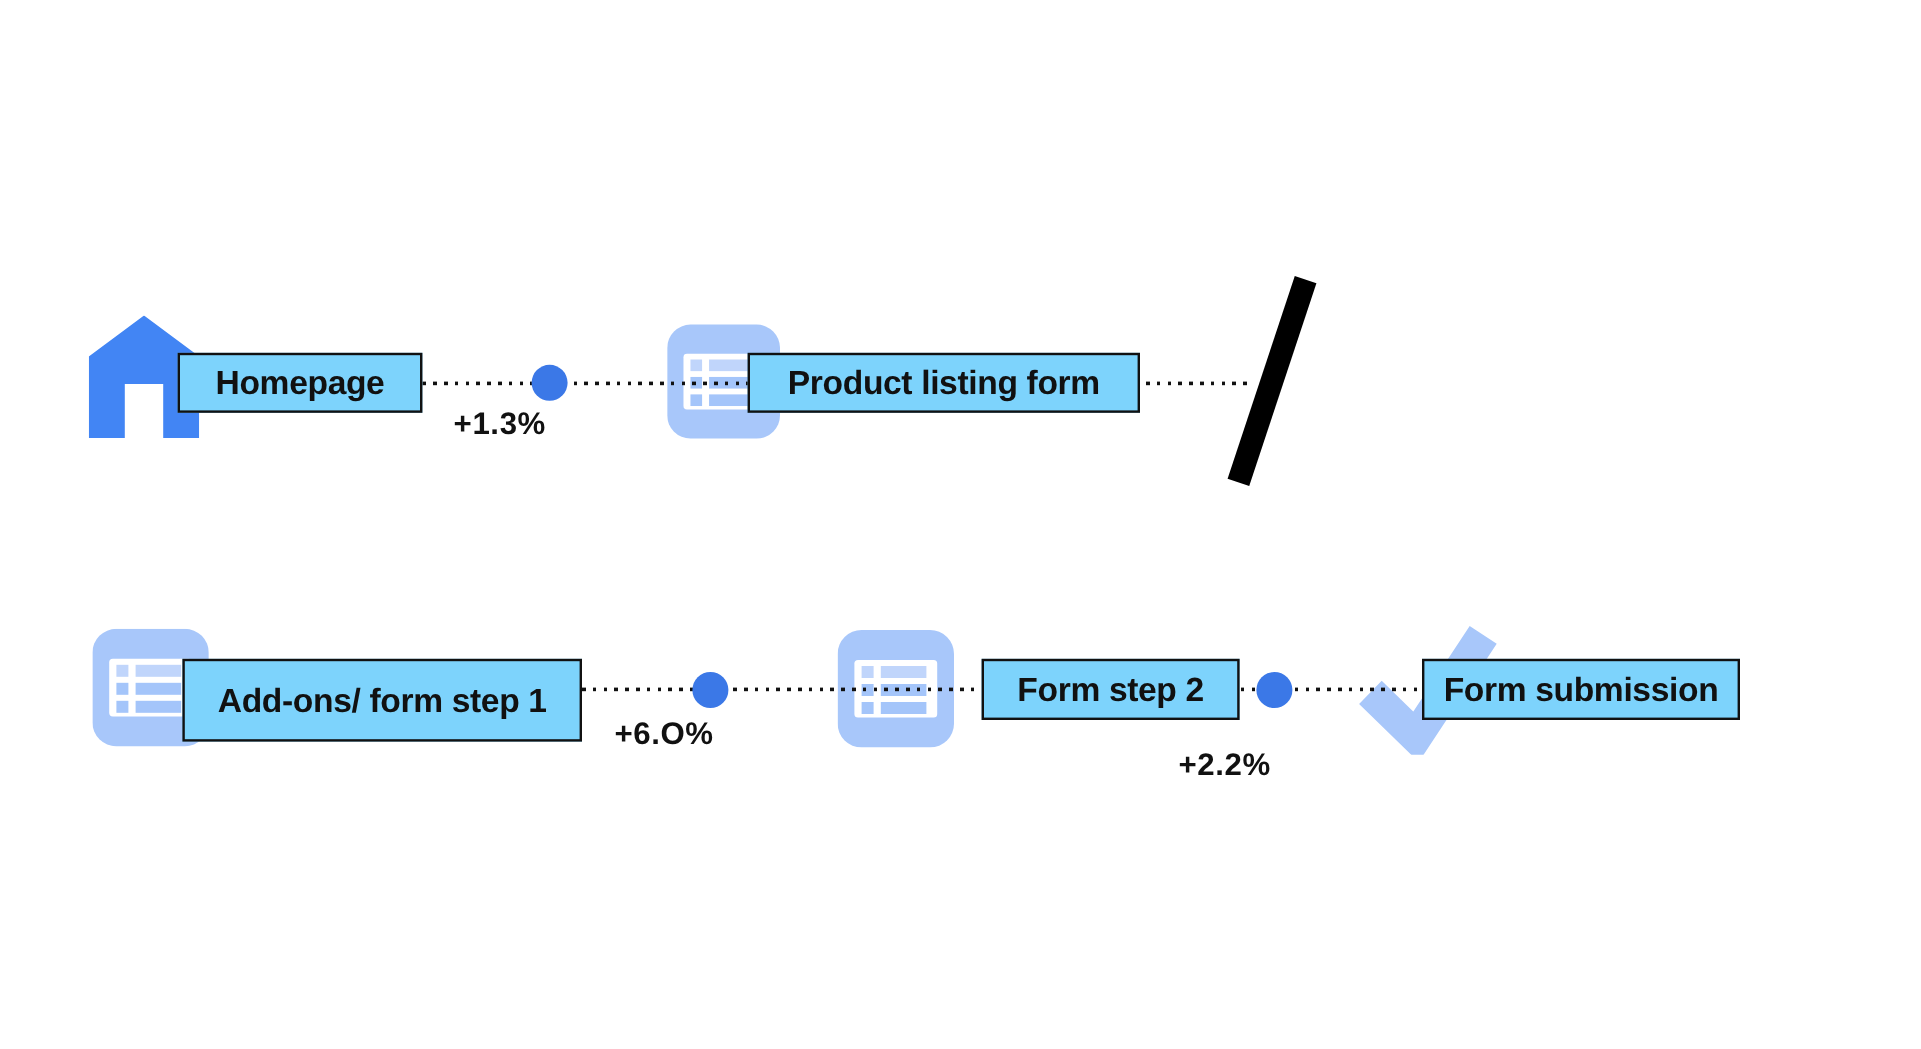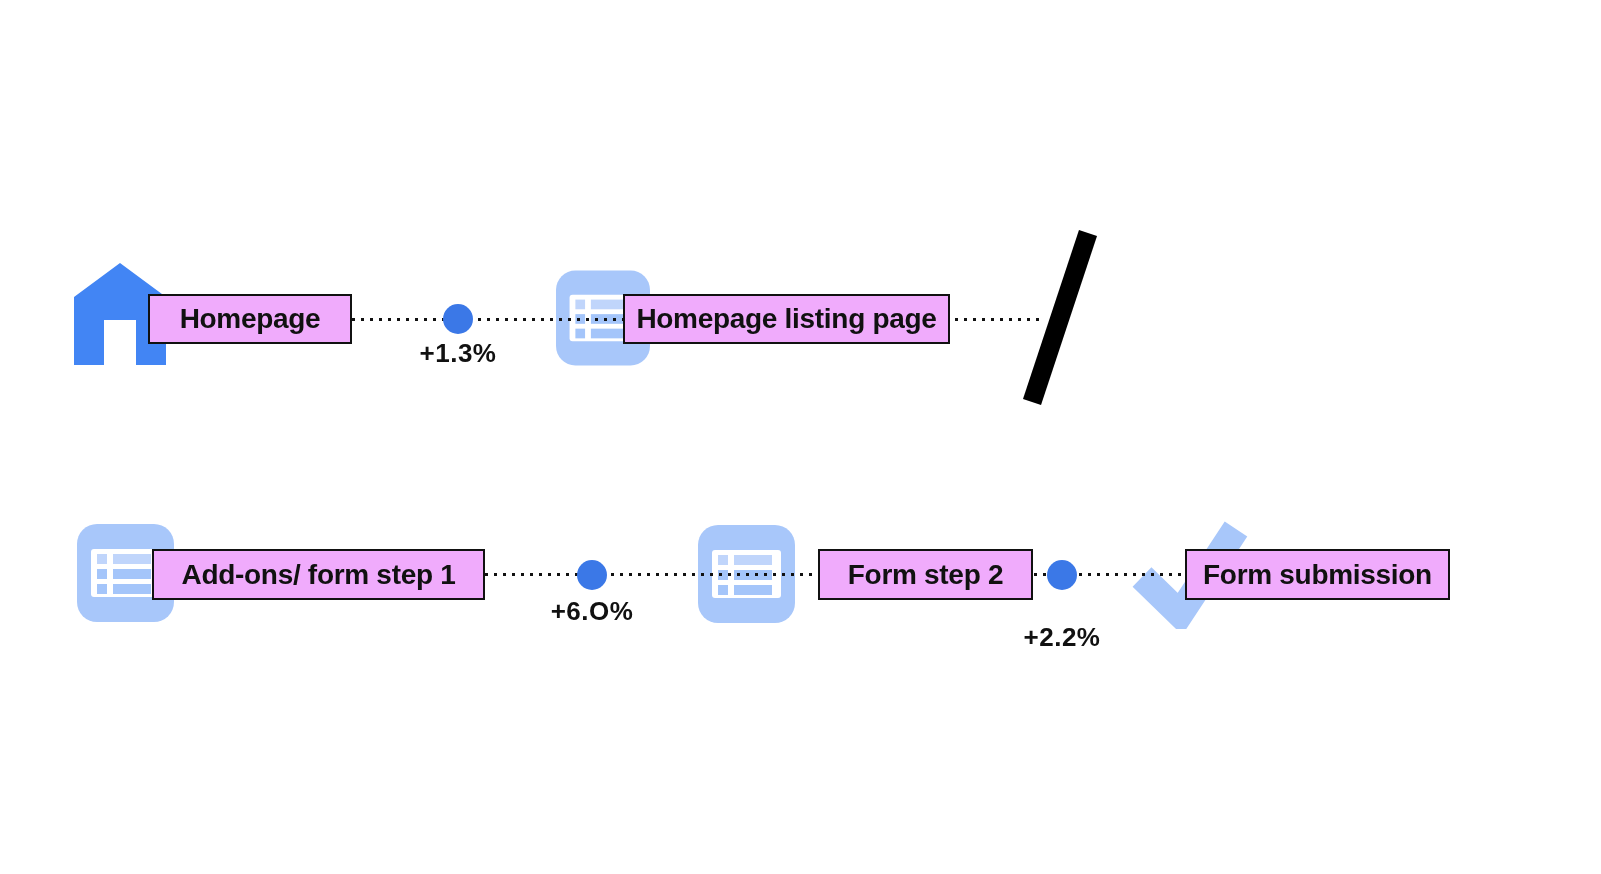--- a/index.html
+++ b/index.html
@@ -27,31 +27,31 @@
     background:repeating-linear-gradient(to right, var(--ink) 0 3px, transparent 3px 9px);
   }
   .conn-dot{
     z-index:3;
     width:30px;height:30px;border-radius:50%;
     background:var(--dot-blue);
   }
   .node-box{
     z-index:4;
     box-sizing:border-box;
-    background:#f0abfc;
+    background:#7dd3fc;
     border:2px solid var(--ink);
     display:flex;align-items:center;justify-content:center;
   }
   .node-label{
     font-size:28px;font-weight:bold;color:var(--ink);
     letter-spacing:-0.3px;white-space:nowrap;
   }
   .delta{
     z-index:4;
-    width:160px;text-align:center;
+    width:160px;
     font-size:26px;font-weight:bold;color:var(--ink);
     letter-spacing:0.5px;white-space:nowrap;
   }
   svg{display:block;}
 </style>
 </head>
 <body>
 
 <div class="stage">
 
@@ -79,21 +79,21 @@
     </div>
 
     <div class="abs conn-dot" style="left:443px;top:304px;"></div>
     <div class="abs delta" style="left:378px;top:338px;">+1.3%</div>
 
     <div class="abs node-box" style="left:148px;top:294px;width:204px;height:50px;">
       <span class="node-label">Homepage</span>
     </div>
 
     <div class="abs node-box" style="left:623px;top:294px;width:327px;height:50px;">
-      <span class="node-label">Homepage listing page</span>
+      <span class="node-label">Product listing form</span>
     </div>
 
     <div class="abs" style="left:1010px;top:225px;z-index:3;">
       <svg width="100" height="185" viewBox="0 0 100 185">
         <line x1="78" y1="8" x2="22" y2="177" stroke="#000000" stroke-width="19"></line>
       </svg>
     </div>
   </div>
 
   <div>
@@ -131,21 +131,21 @@
         <polyline points="12,58 50,95 106,10" fill="none" style="stroke:var(--light-blue);" stroke-width="27"></polyline>
       </svg>
     </div>
 
     <div class="abs conn-dot" style="left:577px;top:560px;"></div>
     <div class="abs delta" style="left:512px;top:596px;">+6.O%</div>
 
     <div class="abs conn-dot" style="left:1047px;top:560px;"></div>
     <div class="abs delta" style="left:982px;top:622px;">+2.2%</div>
 
-    <div class="abs node-box" style="left:152px;top:549px;width:333px;height:51px;">
+    <div class="abs node-box" style="left:152px;top:549px;width:333px;height:69px;">
       <span class="node-label">Add-ons/ form step 1</span>
     </div>
 
     <div class="abs node-box" style="left:770px;top:549px;width:215px;height:51px;margin-left:48px;">
       <span class="node-label">Form step 2</span>
     </div>
 
     <div class="abs node-box" style="left:1185px;top:549px;width:265px;height:51px;">
       <span class="node-label">Form submission</span>
     </div>

